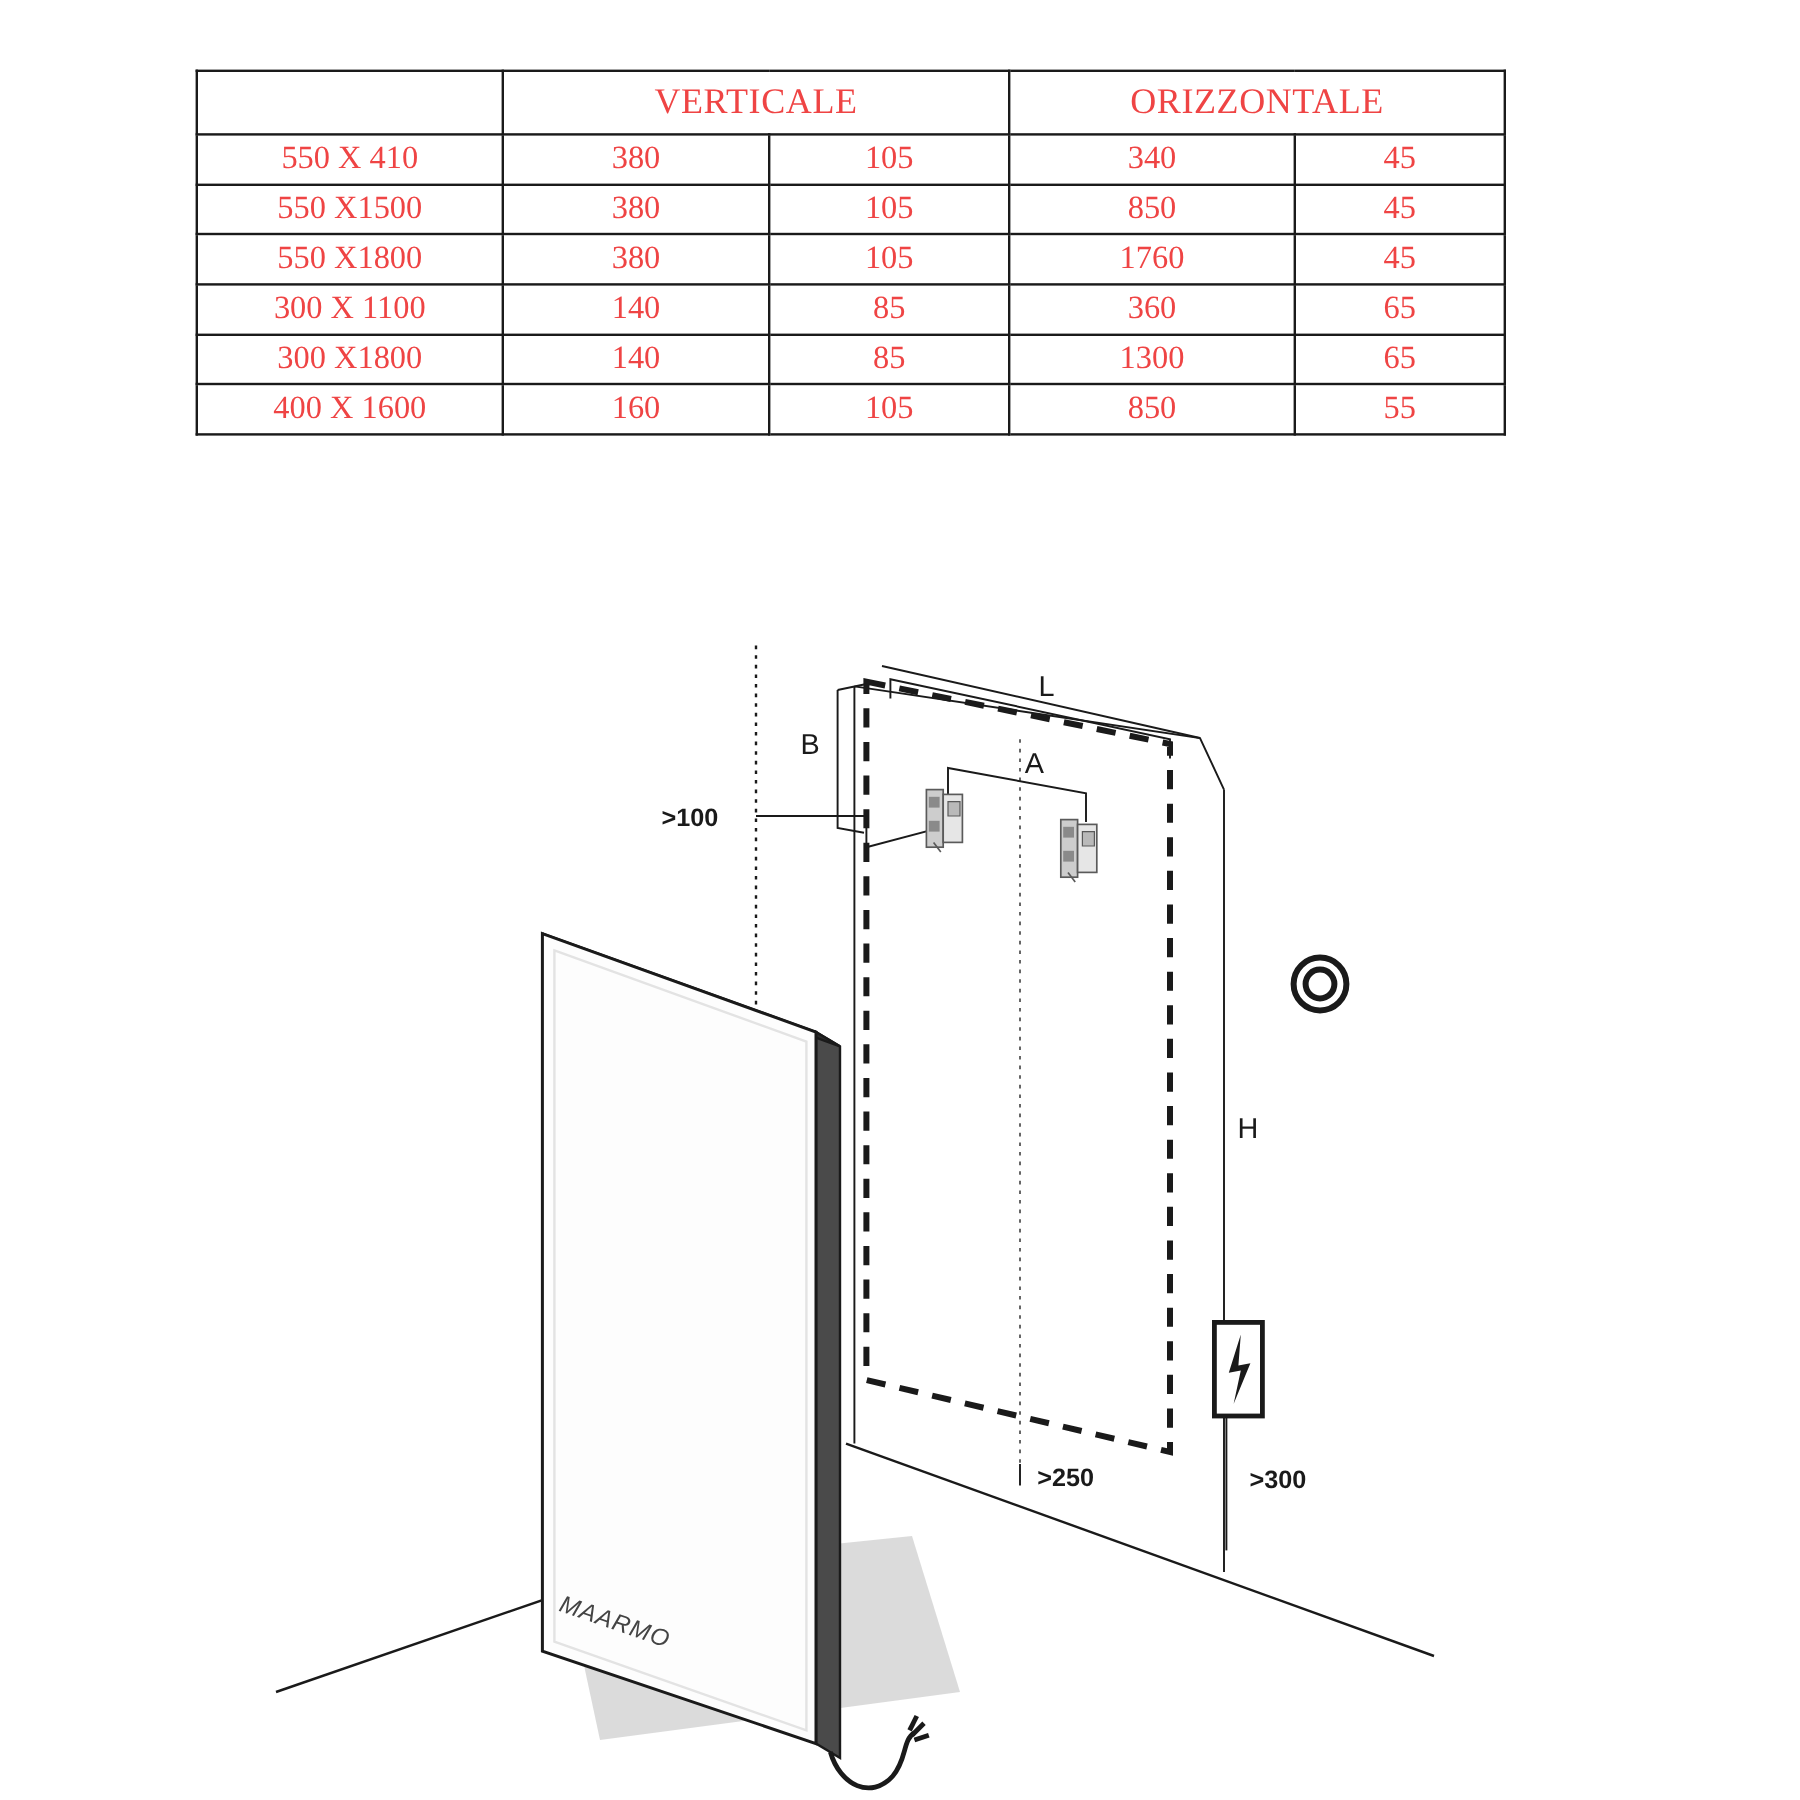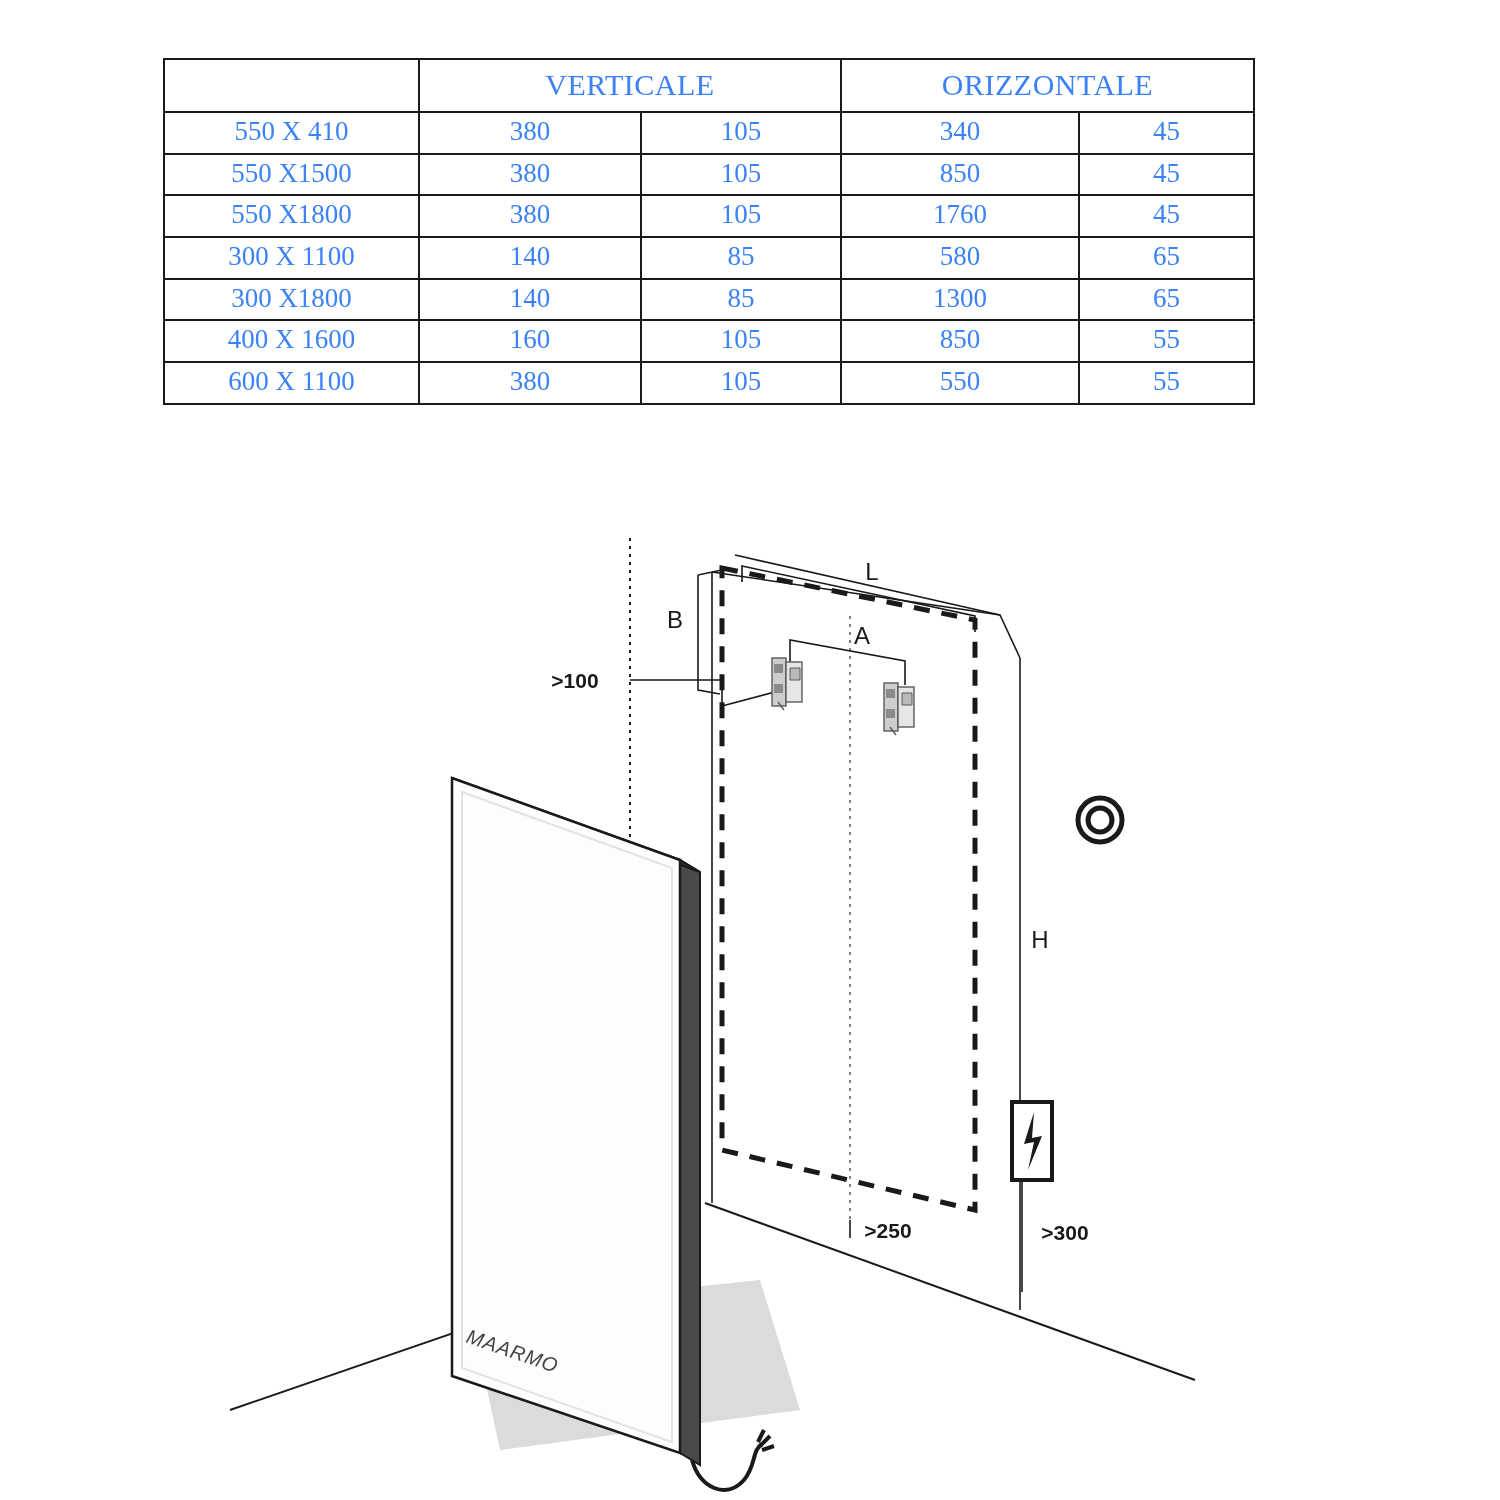--- a/index.html
+++ b/index.html
@@ -29,21 +29,21 @@
     width: 1090px;
     table-layout: fixed;
   }
   table.spec td, table.spec th {
     border: 2px solid #1a1a1a;
     text-align: center;
     font-weight: normal;
     font-size: 27px;
     font-family: "Liberation Serif", serif;
     padding: 4px 0 6px 0;
-    color: #3b82f6;
+    color: #ef4444;
     line-height: 1.1;
   }
   table.spec tr.head-group td {
     font-size: 30px;
     letter-spacing: 0.5px;
     padding: 8px 0 10px 0;
   }
   td.blank-cell {
     border-left: none;
     border-top: none;
@@ -125,42 +125,35 @@
           <td>550 X1800</td>
           <td>380</td>
           <td>105</td>
           <td>1760</td>
           <td>45</td>
         </tr>
         <tr>
           <td>300 X 1100</td>
           <td>140</td>
           <td>85</td>
-          <td>580</td>
+          <td>360</td>
           <td>65</td>
         </tr>
         <tr>
           <td>300 X1800</td>
           <td>140</td>
           <td>85</td>
           <td>1300</td>
           <td>65</td>
         </tr>
         <tr>
           <td>400 X 1600</td>
           <td>160</td>
           <td>105</td>
           <td>850</td>
-          <td>55</td>
-        </tr>
-        <tr>
-          <td>600 X 1100</td>
-          <td>380</td>
-          <td>105</td>
-          <td>550</td>
           <td>55</td>
         </tr>
       </tbody>
     </table>
   </div>
 
   <div id="diagram">
     <svg width="1500" height="980" viewBox="0 0 1500 980" xmlns="http://www.w3.org/2000/svg">
 
       <g stroke="#1a1a1a" stroke-width="2" fill="none">

